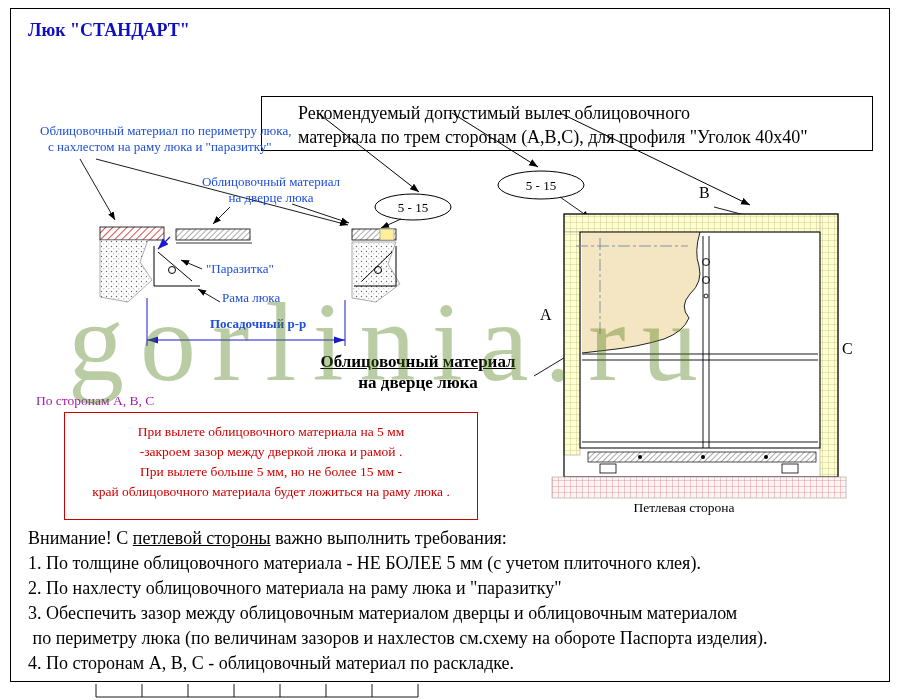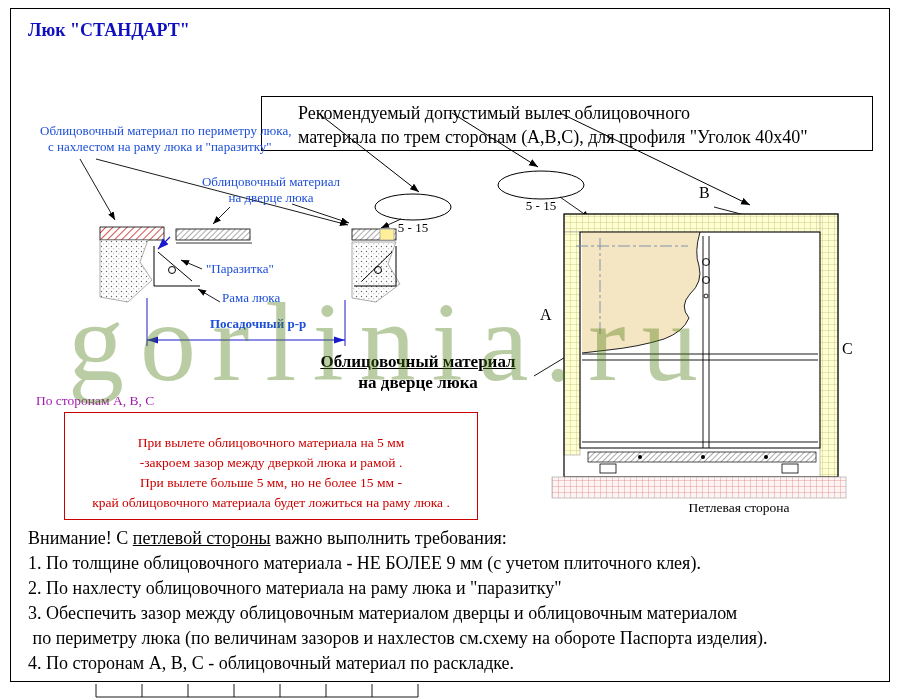--- a/index.html
+++ b/index.html
@@ -14,35 +14,35 @@
     left:261px; top:57px; width:612px; height:55px; border:1.6px solid #000;
     font-size:18px; line-height:24px; padding:4px 8px 0 36px; box-sizing:border-box;margin-top:39px;
   }
   .blue-label { color:#1d4ed8; font-size:13px; line-height:16px; }
   .lbl-perimeter { left:40px; top:123px; }
   .lbl-perimeter .l2 { padding-left:8px; }
   .lbl-door-small { left:186px; top:174px; width:170px; text-align:center; }
   .lbl-parazitka { left:206px; top:261px; }
   .lbl-frame { left:222px; top:290px;text-align:center; }
   .lbl-seat { left:210px; top:316px; font-weight:bold; }
-  .dim-oval { font-size:13px; text-align:center; color:#000;margin-top:20px; }
+  .dim-oval { font-size:13px; text-align:center; color:#000; }
   .ov-left { left:376px; top:200px; width:74px; }
   .ov-right { left:498px; top:178px; width:86px; }
   .side-letter { font-size:16px; color:#000; }
   .side-a { left:540px; top:306px; }
   .side-b { left:699px; top:184px; }
   .side-c { left:842px; top:340px; }
   .big-label { left:298px; top:351px; width:240px; text-align:center; font-size:17px; font-weight:bold; line-height:21px; }
   .big-label .u { text-decoration:underline; }
-  .lbl-hinge { left:664px; top:500px; width:150px; text-align:center; font-size:13.5px; }
+  .lbl-hinge { left:609px; top:500px; width:150px; text-align:center; font-size:13.5px; }
   .red-header { left:36px; top:393px; font-size:13.5px; color:#a21caf; }
   .red-box {
     left:64px; top:412px; width:414px; height:108px; border:1.3px solid #cc0000;
     color:#cc0000; font-size:13.5px; line-height:20px; text-align:center;
-    padding-top:20px; box-sizing:border-box;
+    padding-top:9px; box-sizing:border-box;
   }
   .requirements { left:28px; top:526px; width:864px; font-size:18px; line-height:25px; }
   .requirements div { white-space:pre-wrap; }
   .requirements .u { text-decoration:underline; }
   .watermark {
     left:68px; top:278px; width:800px; font-size:112px; letter-spacing:16px;
     color:#4d7c0f; opacity:0.38; z-index:60; pointer-events:none; font-family:"Liberation Serif",serif;
   }
   .drawing { left:0; top:0; z-index:2; }
   .txt { z-index:10; }
@@ -219,21 +219,21 @@
 
   <div class="abs txt red-box">
     <div>При вылете облицовочного материала на 5 мм</div>
     <div>-закроем зазор между дверкой люка и рамой .</div>
     <div>При вылете больше 5 мм, но не более 15 мм -</div>
     <div>край облицовочного материала будет ложиться на раму люка .</div>
   </div>
 
   <div class="abs txt requirements">
     <div><span>Внимание! С </span><span class="u">петлевой стороны</span><span> важно выполнить требования:</span></div>
-    <div>1. По толщине облицовочного материала - НЕ БОЛЕЕ 9 мм (с учетом плиточного клея).</div>
+    <div>1. По толщине облицовочного материала - НЕ БОЛЕЕ 5 мм (с учетом плиточного клея).</div>
     <div>2. По нахлесту облицовочного материала на раму люка и "паразитку"</div>
     <div>3. Обеспечить зазор между облицовочным материалом дверцы и облицовочным материалом</div>
     <div> по периметру люка (по величинам зазоров и нахлестов см.схему на обороте Паспорта изделия).</div>
     <div>4. По сторонам А, В, С - облицовочный материал по раскладке.</div>
   </div>
 
   <div class="abs watermark">gorlinia.ru</div>
 
 </div>
 

